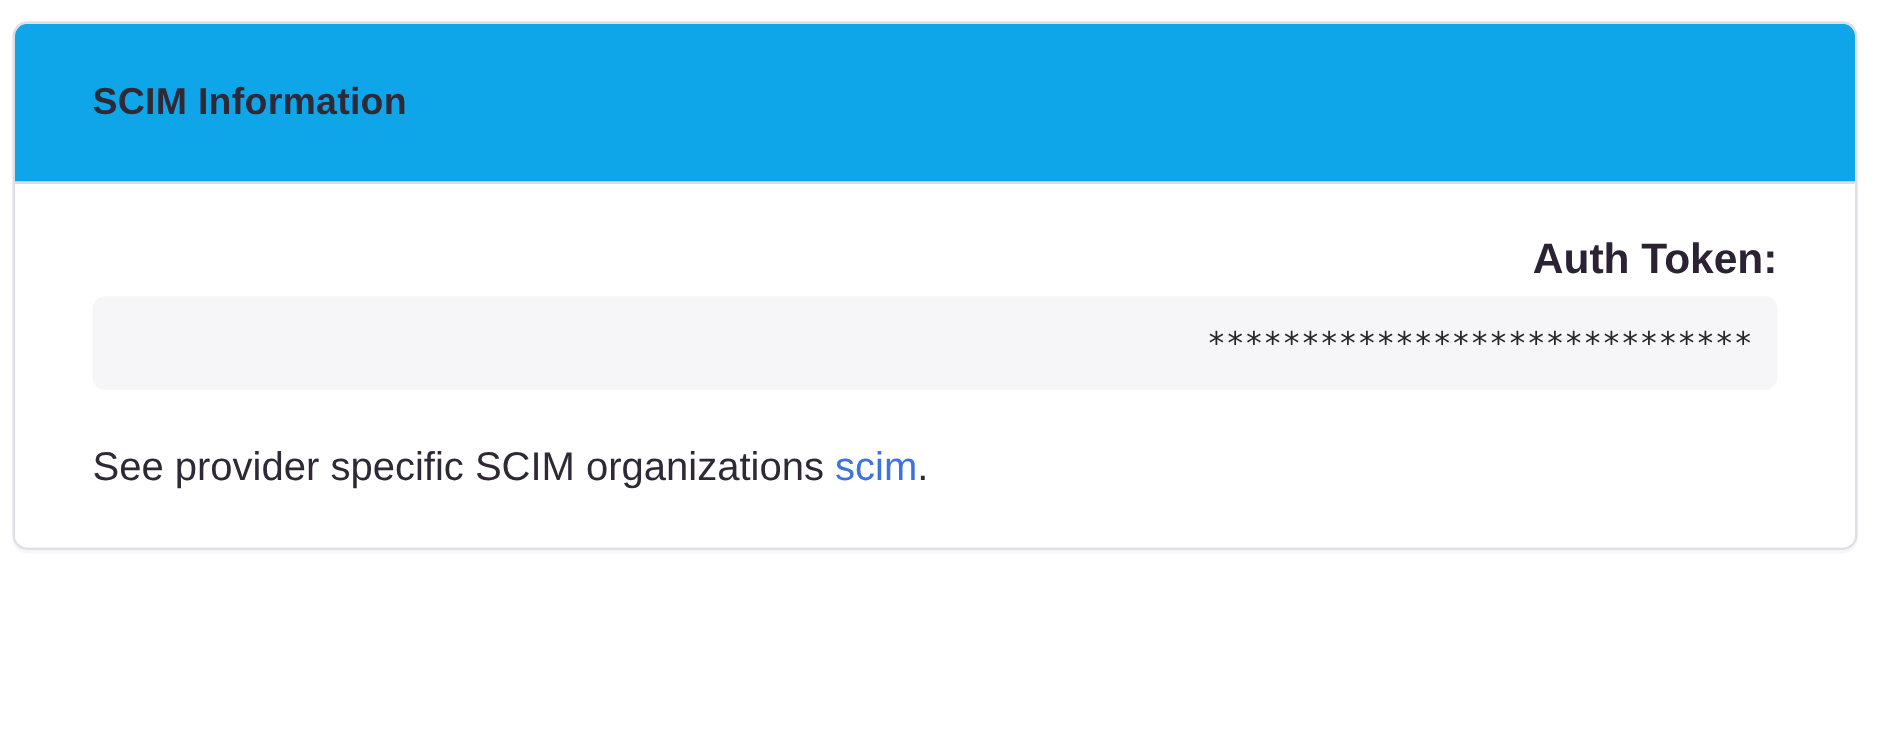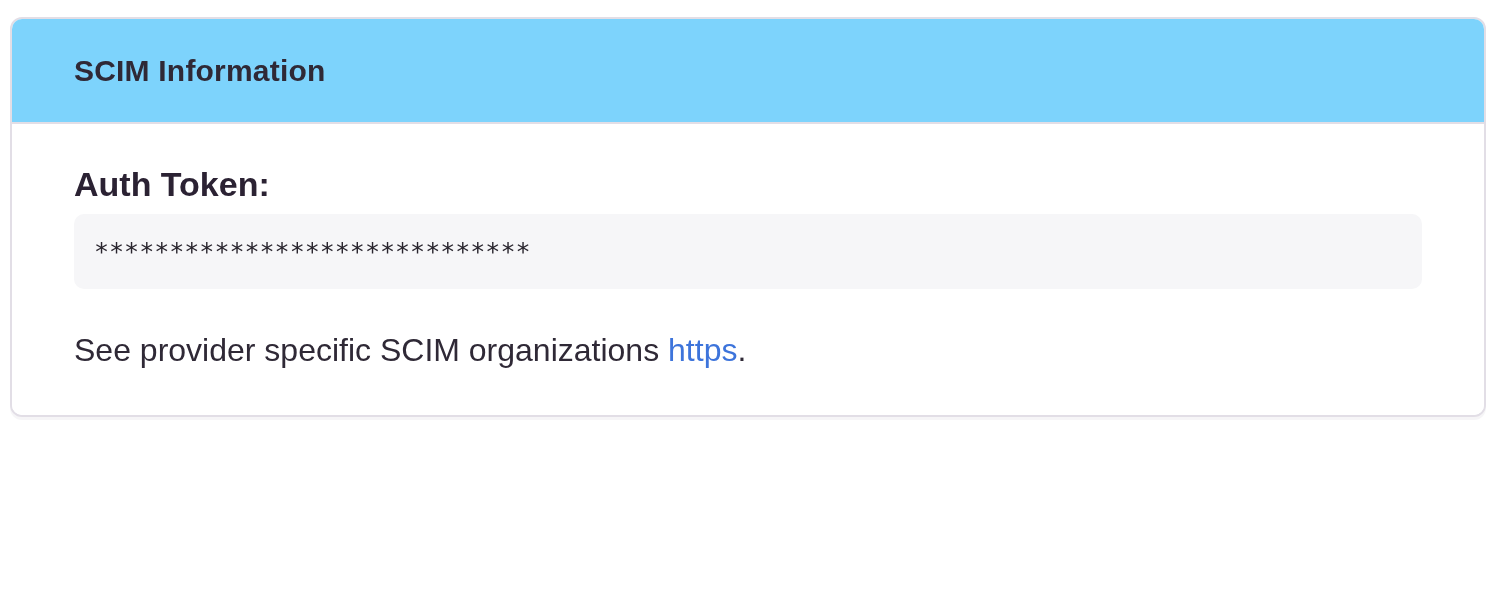--- a/index.html
+++ b/index.html
@@ -18,42 +18,42 @@
     top: 17px;
     width: 1476px;
     border: 2px solid #e2dee6;
     border-radius: 12px;
     background: #ffffff;
     box-shadow: 0 3px 0 rgba(37, 11, 54, 0.04);
     overflow: hidden;
   }
 
   .panel-header {
-    height: 105px;
+    height: 128px;
     display: flex;
     align-items: center;
     padding: 0 62px;
-    background: #7dd3fc;
+    background: #0ea5e9;
     border-bottom: 2px solid #e2dee6;
     text-align: right;
   }
 
   .panel-title {
     font-size: 30px;
     font-weight: bold;
     color: #2f2936;
     letter-spacing: 0.2px;
   }
 
   .panel-body {
     padding: 40px 62px 46px 62px;
     background: #ffffff;
   }
 
-  .field-group { margin-bottom: 42px; }
+  .field-group { margin-bottom: 42px; text-align: right; }
 
   .field-label {
     font-size: 34px;
     font-weight: bold;
     color: #2b2233;
     line-height: 40px;
     margin-bottom: 10px;
   }
 
   .field-value {
@@ -93,16 +93,16 @@
   <div class="panel-body">
 
     <div class="field-group">
       <div class="field-label">Auth Token:</div>
       <div class="field-value">*****************************</div>
     </div>
 
     <div class="field-group">
     </div>
 
-    <p class="footer-note"><span>See provider specific SCIM organizations </span><a href="#">https</a><span>.</span></p>
+    <p class="footer-note"><span>See provider specific SCIM organizations </span><a href="#">scim</a><span>.</span></p>
 
   </div>
 </div>
 
 </body></html>

